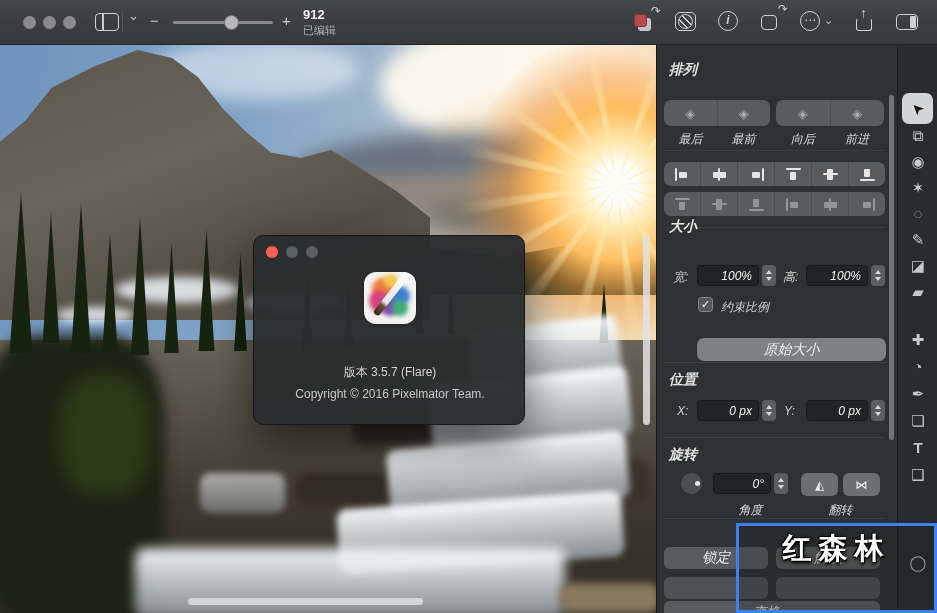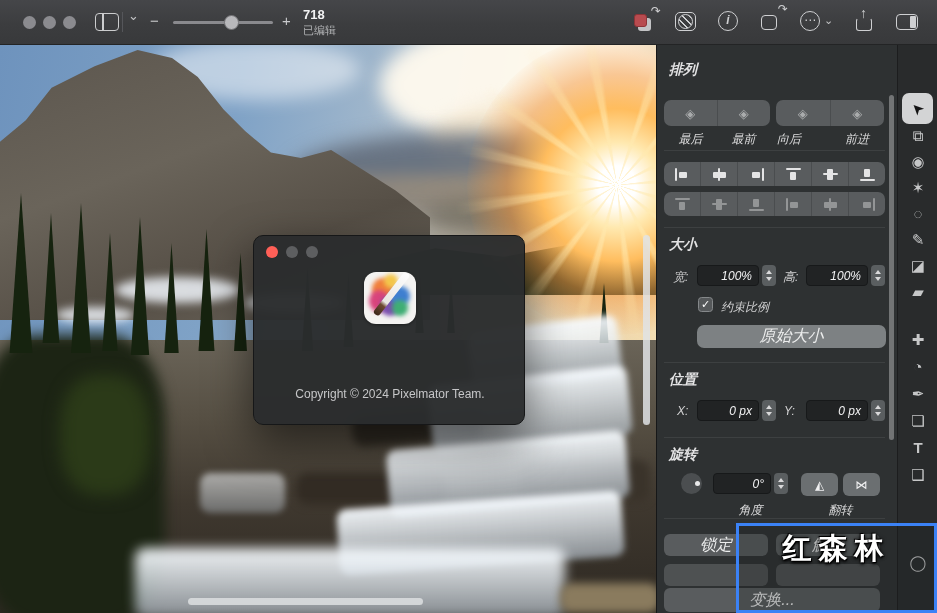--- a/index.html
+++ b/index.html
@@ -106,22 +106,22 @@
   .p-lab{position:absolute;color:#d2d2d3;font-size:12px;}
   .field{position:absolute;height:21px;background:#212324;border:1px solid #17191a;border-radius:4px;
          color:#f2f2f3;font-size:12px;text-align:right;padding:3px 6px 0 0;}
   .stepper{position:absolute;width:14px;height:21px;background:#5a5e60;border-radius:4px;
            display:flex;flex-direction:column;align-items:center;justify-content:center;gap:3px;}
   .stepper i{width:0;height:0;border-left:3.5px solid transparent;border-right:3.5px solid transparent;}
   .st-up{border-bottom:4px solid #d9d9da;}
   .st-dn{border-top:4px solid #d9d9da;}
   .checkbox{position:absolute;width:15px;height:15px;border-radius:3.5px;background:#55585a;border:1px solid #85888a;
             color:#fff;font-size:11px;font-weight:bold;text-align:center;line-height:13px;}
-  .btn{position:absolute;background:#595c5e;border-radius:6px;color:#eceded;font-size:16px;
-       display:flex;align-items:center;justify-content:center;height:22px;}
+  .btn{position:absolute;background:#595c5e;border-radius:6px;color:#eceded;font-size:14px;
+       display:flex;align-items:center;justify-content:center;height:22px;margin-top:13px;}
   .btn-light{background:#7d8183;border-radius:7px;}
   .dial{position:absolute;width:21px;height:21px;border-radius:50%;background:#4b4e50;}
   .dial::after{content:"";position:absolute;right:2.5px;top:8px;width:5px;height:5px;border-radius:50%;background:#e9e9ea;}
   .flipbtn{position:absolute;width:37px;height:23px;background:#6b6f71;border-radius:6px;color:#f0f0f1;
            display:flex;align-items:center;justify-content:center;font-size:12px;}
   .p-scroll{position:absolute;left:232px;top:50px;width:5px;height:345px;border-radius:3px;background:rgba(150,152,153,.65);}
 
   
   .toolcol{position:absolute;left:897px;top:45px;width:40px;height:568px;background:#292b2c;border-left:1px solid #1c1d1e;z-index:20;}
   .tool{position:absolute;left:0;width:40px;text-align:center;font-size:15px;color:#c6c7c8;line-height:20px;}
@@ -151,21 +151,21 @@
     <div class="ic-sidebar"></div>
     <span class="tb-chev" style="left:128px">⌄</span>
     <div class="tb-sep" style="left:122px"></div>
 
     <span class="tb-glyph" style="left:150px;top:12px">−</span>
     <div class="slider-track">
       <div class="slider-thumb"></div>
     </div>
     <span class="tb-glyph" style="left:282px;top:12px">+</span>
 
-    <div class="tb-title">718</div>
+    <div class="tb-title">912</div>
     <div class="tb-sub">已编辑</div>
 
     <div class="tbicon" style="left:632px">
       <div class="ic-swap-back"></div>
       <div class="ic-swap-front"></div>
       <span class="ic-swap-arr">↷</span>
     </div>
     <div class="tbicon" style="left:673px">
       <div class="ic-pattern"></div>
     </div>
@@ -240,22 +240,23 @@
     <div class="adot" style="left:52px;background:#5d5e60"></div>
     <div class="about-icon">
       <div class="blob" style="left:8px;top:6px;width:22px;height:22px;background:#f0803c"></div>
       <div class="blob" style="left:5px;top:18px;width:20px;height:22px;background:#d8447c"></div>
       <div class="blob" style="left:16px;top:24px;width:20px;height:20px;background:#7b4fae"></div>
       <div class="blob" style="left:26px;top:14px;width:20px;height:20px;background:#3f7fd0"></div>
       <div class="blob" style="left:28px;top:28px;width:16px;height:16px;background:#3fae74"></div>
       <div class="blob" style="left:20px;top:2px;width:14px;height:14px;background:#f3c64a"></div>
       <div class="brush"></div>
     </div>
+    <div class="about-ver">版本 3.5.7 (Flare)</div>
     <div class="about-cr">
-      <div>Copyright © 2024 Pixelmator Team.</div>
+      <div>Copyright © 2016 Pixelmator Team.</div>
     </div>
   </div>
 
   <div class="panel">
     <div class="p-h" style="top:16px">排列</div>
 
     <div class="seg" style="left:7px;top:55px;width:106px;height:26px">
       <div class="cell">
           <span>◈</span>
         </div>
@@ -266,21 +267,21 @@
     <div class="seg" style="left:119px;top:55px;width:108px;height:26px">
       <div class="cell">
           <span>◈</span>
         </div>
       <div class="cell">
           <span>◈</span>
         </div>
     </div>
     <div class="seg-lab" style="left:7px;top:86px;width:53px">最后</div>
     <div class="seg-lab" style="left:60px;top:86px;width:53px">最前</div>
-    <div class="seg-lab" style="left:105px;top:86px;width:54px">向后</div>
+    <div class="seg-lab" style="left:119px;top:86px;width:54px">向后</div>
     <div class="seg-lab" style="left:173px;top:86px;width:54px">前进</div>
 
     <div class="p-sep" style="top:105px"></div>
 
     <div class="seg" style="left:7px;top:117px;width:221px;height:24px">
       <div class="cell">
           <span class="ai h-left"></span>
         </div>
       <div class="cell">
           <span class="ai h-mid"></span>
@@ -313,21 +314,21 @@
         </div>
       <div class="cell">
           <span class="ai h-mid"></span>
         </div>
       <div class="cell">
           <span class="ai h-right"></span>
         </div>
     </div>
 
     <div class="p-sep" style="top:182px"></div>
-    <div class="p-h" style="top:191px">大小</div>
+    <div class="p-h" style="top:173px">大小</div>
 
     <span class="p-lab" style="left:16px;top:224px">宽:</span>
     <div class="field" style="left:40px;top:220px;width:62px">100%</div>
     <div class="stepper" style="left:105px;top:220px">
         <i class="st-up"></i>
         <i class="st-dn"></i>
       </div>
     <span class="p-lab" style="left:126px;top:224px">高:</span>
     <div class="field" style="left:149px;top:220px;width:62px">100%</div>
     <div class="stepper" style="left:214px;top:220px">

